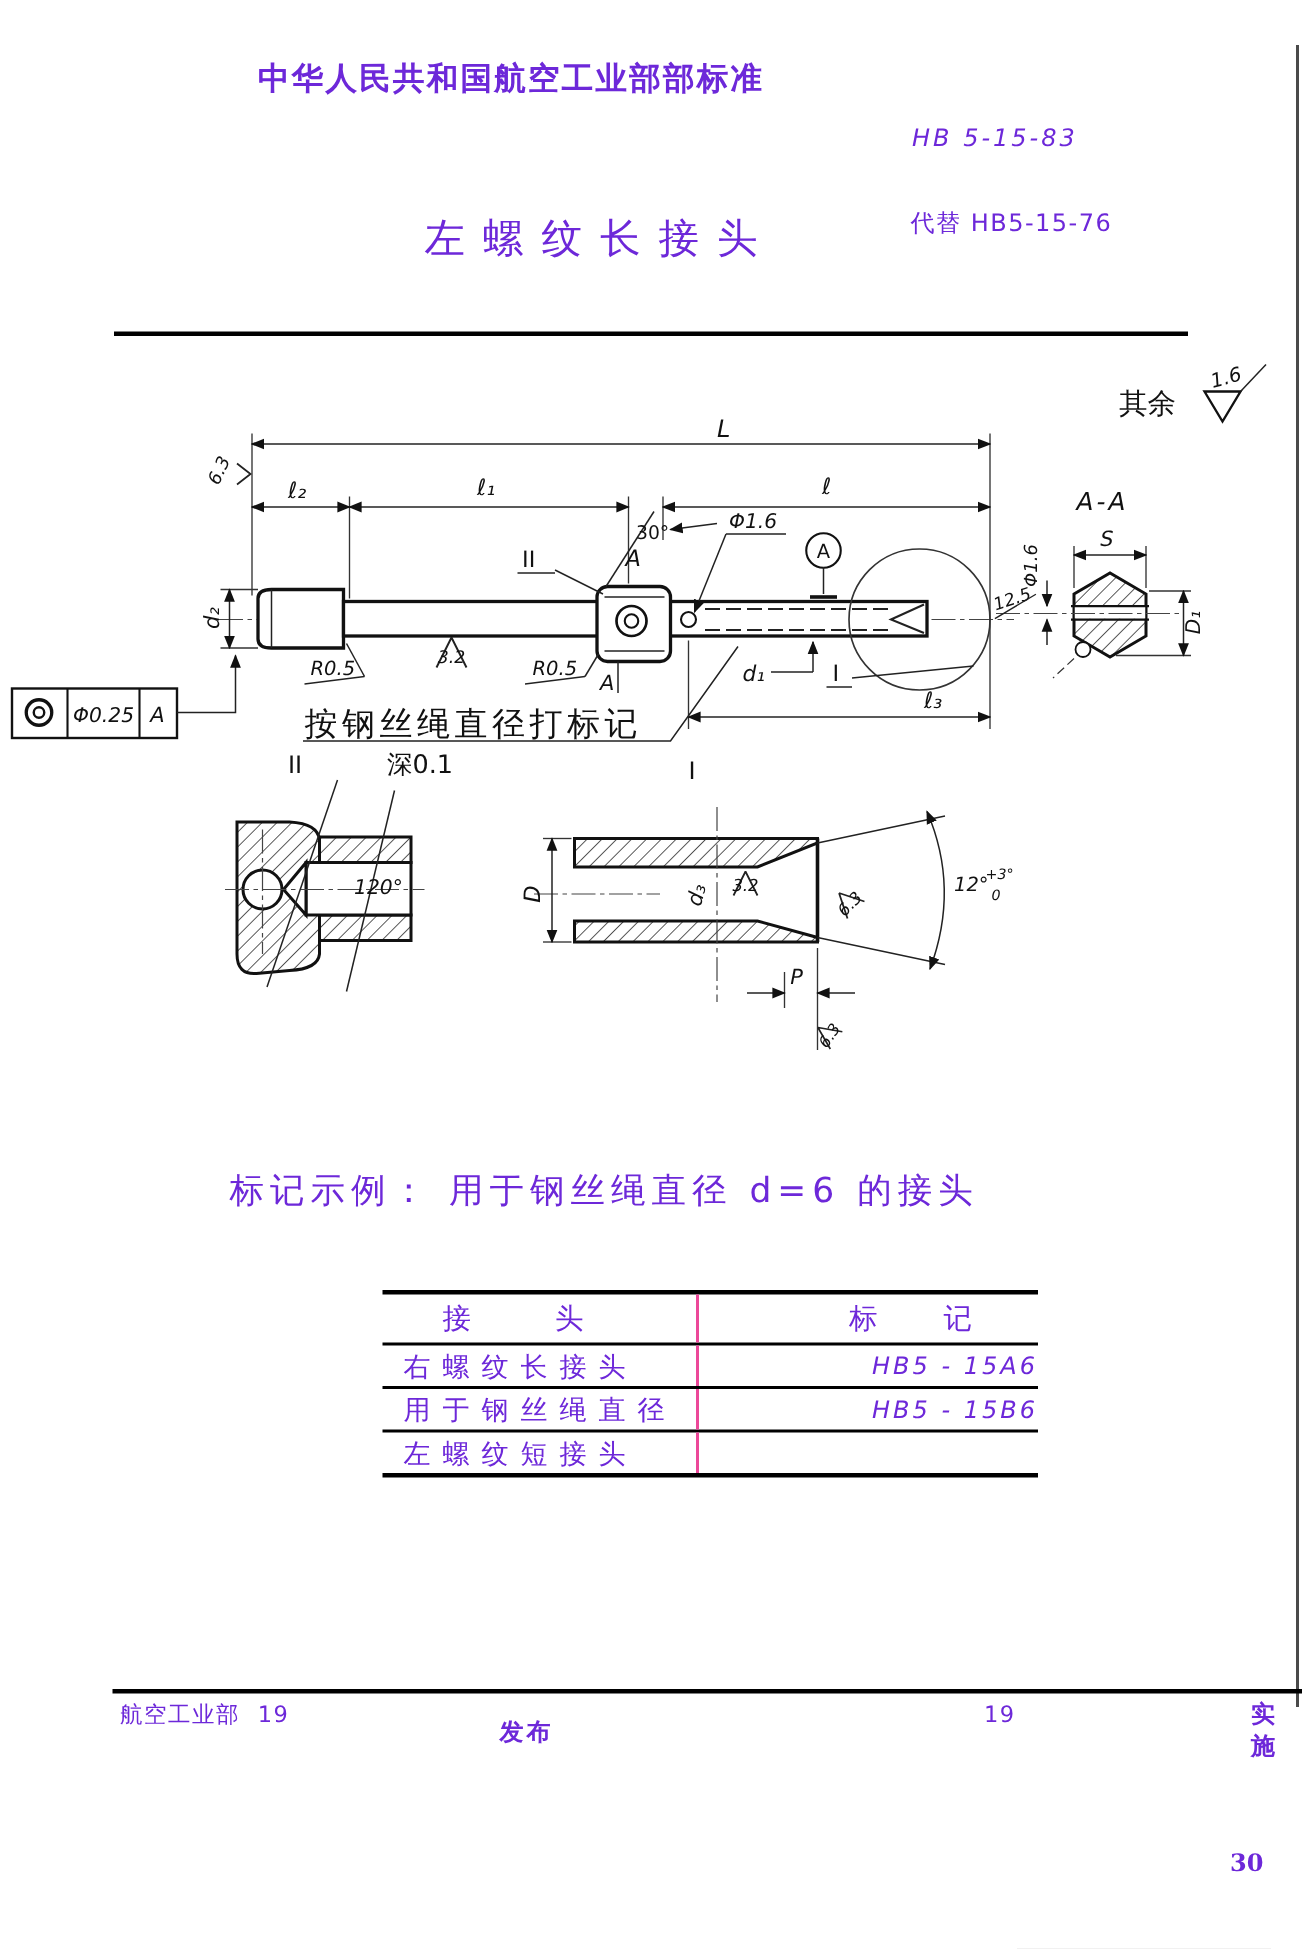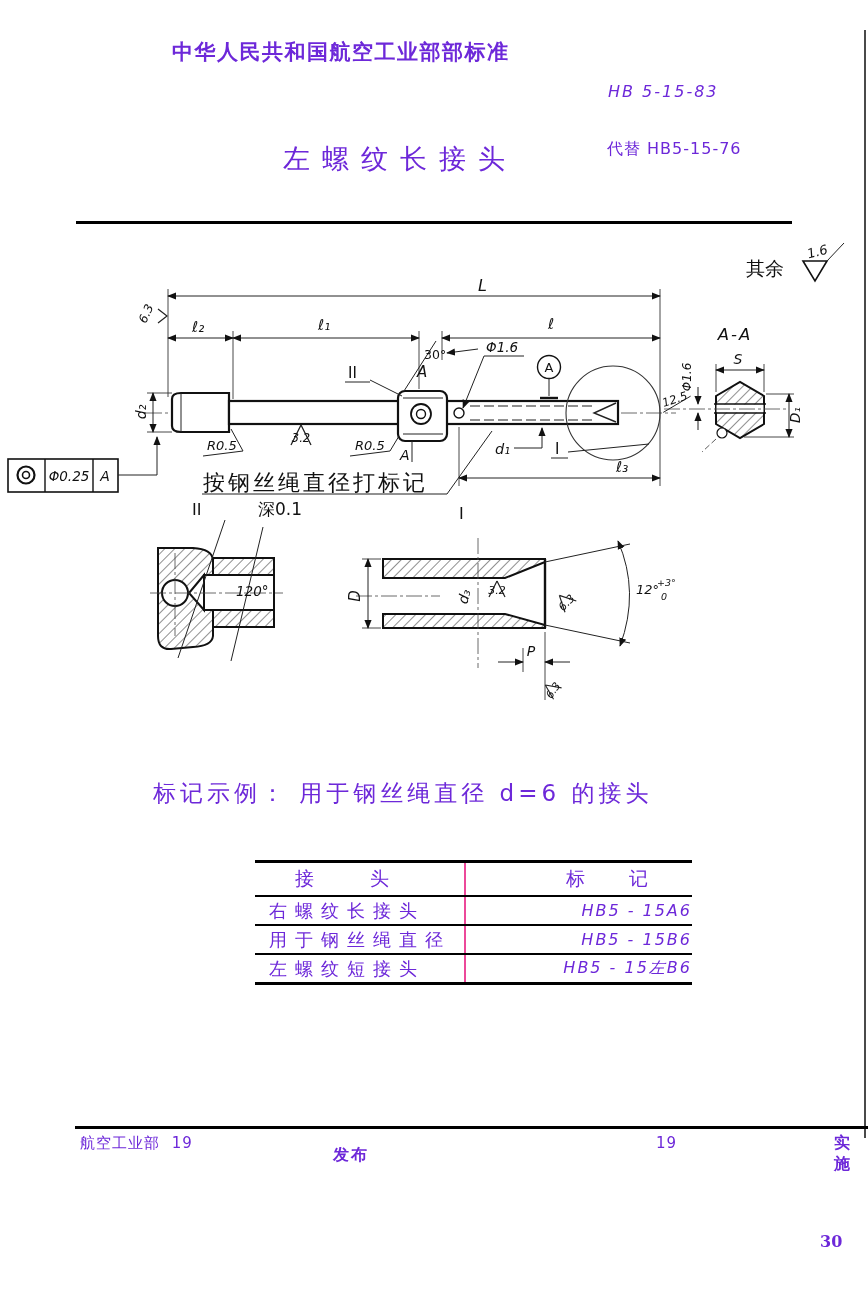--- a/index.html
+++ b/index.html
@@ -276,21 +276,20 @@
     <div class="trow">
       <div class="c1">右螺纹长接头</div>
       <div class="c2">HB5 - 15A6</div>
     </div>
     <div class="trow">
       <div class="c1">用于钢丝绳直径</div>
       <div class="c2">HB5 - 15B6</div>
     </div>
     <div class="trow">
       <div class="c1">左螺纹短接头</div>
-      <div class="c2">HB5 - 15左B6</div>
     </div>
   </div>
 
   <div class="abs rule" style="left:75px;top:1126px;width:793px;height:3px;"></div>
   <div class="abs ft" style="left:80px;top:1134px;">
     <span>航空工业部</span>
     <span style="margin-left:6px;">19</span>
   </div>
   <div class="abs ftb" style="left:333px;top:1133px;margin-top:12px;">发布</div>
   <div class="abs ft" style="left:656px;top:1134px;">19</div>

